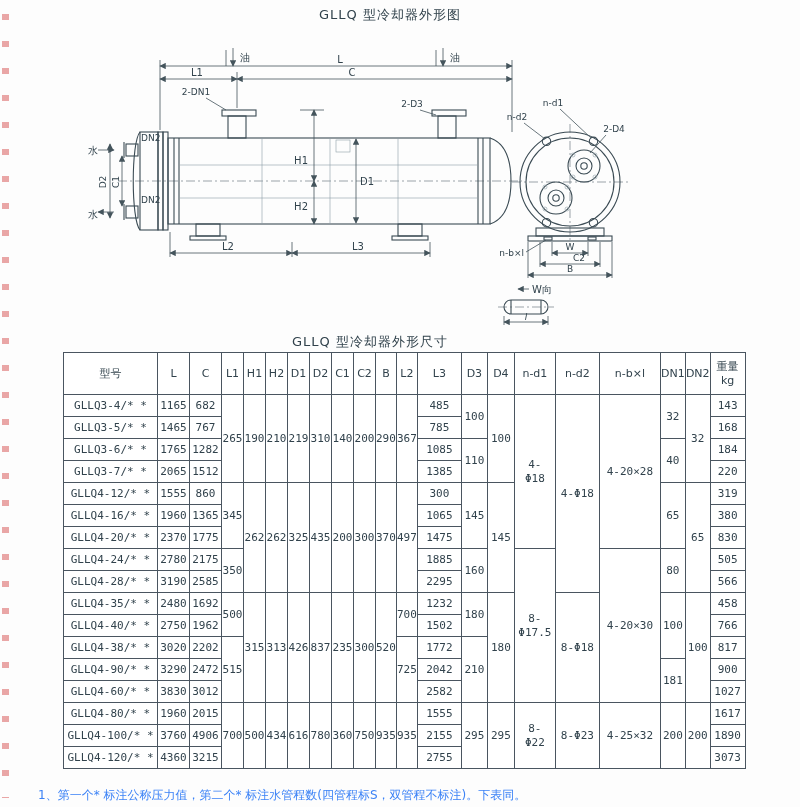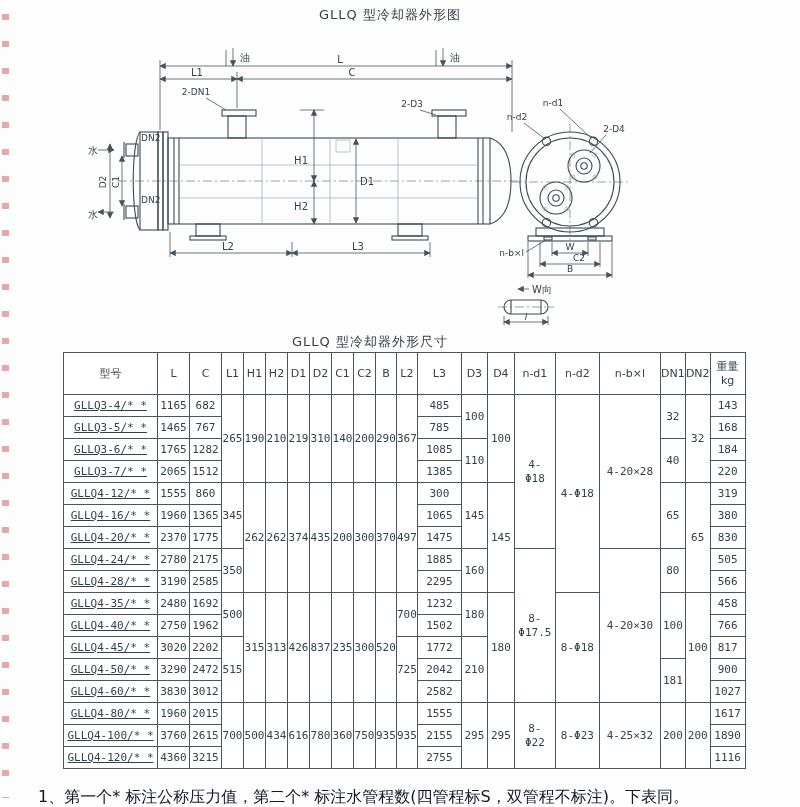--- a/index.html
+++ b/index.html
@@ -18,22 +18,22 @@
   .thin{stroke:#8fa0a8;stroke-width:.6;fill:none;}
   .dim{stroke:#44545c;stroke-width:.8;fill:none;}
   .cl{stroke:#5a6a72;stroke-width:.6;fill:none;stroke-dasharray:9 3 2 3;}
   table.dims{position:absolute;top:352px;left:35px;border-collapse:collapse;table-layout:fixed;
         background:#fff;margin-left:28px;}
   .dims th,.dims td{border:1px solid #4a5560;text-align:center;vertical-align:middle;
         padding:0;font-size:11px;line-height:1.2;white-space:pre-line;color:#31424c;
         font-family:"DejaVu Sans Mono","DejaVu Sans",monospace;overflow:hidden;}
   .dims th{height:41px;font-weight:normal;font-family:"DejaVu Sans",sans-serif;}
   .dims td{height:21px;}
-  .dims td.model{letter-spacing:0;text-decoration:underline;}
-  .footnote{position:absolute;top:787px;left:38px;font-size:16px;color:#0f172a;}
+  .dims td.model{letter-spacing:0;}
+  .footnote{position:absolute;top:787px;left:38px;font-size:12px;color:#3b82f6;}
 </style>
 </head>
 <body>
 
 <div class="page">
   <div class="scan-strip"></div>
 
   <div class="diagram-title">GLLQ 型冷却器外形图</div>
 
   <svg class="diagram" width="800" height="310" viewBox="0 0 800 310">
@@ -300,21 +300,21 @@
           <td>1385</td>
           <td>220</td>
         </tr>
         <tr>
           <td class="model">GLLQ4-12/* *</td>
           <td>1555</td>
           <td>860</td>
           <td rowspan="3">345</td>
           <td rowspan="5">262</td>
           <td rowspan="5">262</td>
-          <td rowspan="5">374</td>
+          <td rowspan="5">325</td>
           <td rowspan="5">435</td>
           <td rowspan="5">200</td>
           <td rowspan="5">300</td>
           <td rowspan="5">370</td>
           <td rowspan="5">497</td>
           <td>300</td>
           <td rowspan="3">145</td>
           <td rowspan="5">145</td>
           <td rowspan="3">65</td>
           <td rowspan="5">65</td>
@@ -376,31 +376,31 @@
           <td>458</td>
         </tr>
         <tr>
           <td class="model">GLLQ4-40/* *</td>
           <td>2750</td>
           <td>1962</td>
           <td>1502</td>
           <td>766</td>
         </tr>
         <tr>
-          <td class="model">GLLQ4-45/* *</td>
+          <td class="model">GLLQ4-38/* *</td>
           <td>3020</td>
           <td>2202</td>
           <td rowspan="3">515</td>
           <td rowspan="3">725</td>
           <td>1772</td>
           <td rowspan="3">210</td>
           <td>817</td>
         </tr>
         <tr>
-          <td class="model">GLLQ4-50/* *</td>
+          <td class="model">GLLQ4-90/* *</td>
           <td>3290</td>
           <td>2472</td>
           <td>2042</td>
           <td rowspan="2">181</td>
           <td>900</td>
         </tr>
         <tr>
           <td class="model">GLLQ4-60/* *</td>
           <td>3830</td>
           <td>3012</td>
@@ -427,28 +427,28 @@
 Φ22</td>
           <td rowspan="3">8-Φ23</td>
           <td rowspan="3">4-25×32</td>
           <td rowspan="3">200</td>
           <td rowspan="3">200</td>
           <td>1617</td>
         </tr>
         <tr>
           <td class="model">GLLQ4-100/* *</td>
           <td>3760</td>
-          <td>2615</td>
+          <td>4906</td>
           <td>2155</td>
           <td>1890</td>
         </tr>
         <tr>
           <td class="model">GLLQ4-120/* *</td>
           <td>4360</td>
           <td>3215</td>
           <td>2755</td>
-          <td>1116</td>
+          <td>3073</td>
         </tr>
       </tbody>
     </table>
 
   <div class="footnote">1、第一个* 标注公称压力值，第二个* 标注水管程数(四管程标S，双管程不标注)。下表同。</div>
 </div>
 
 </body></html>

